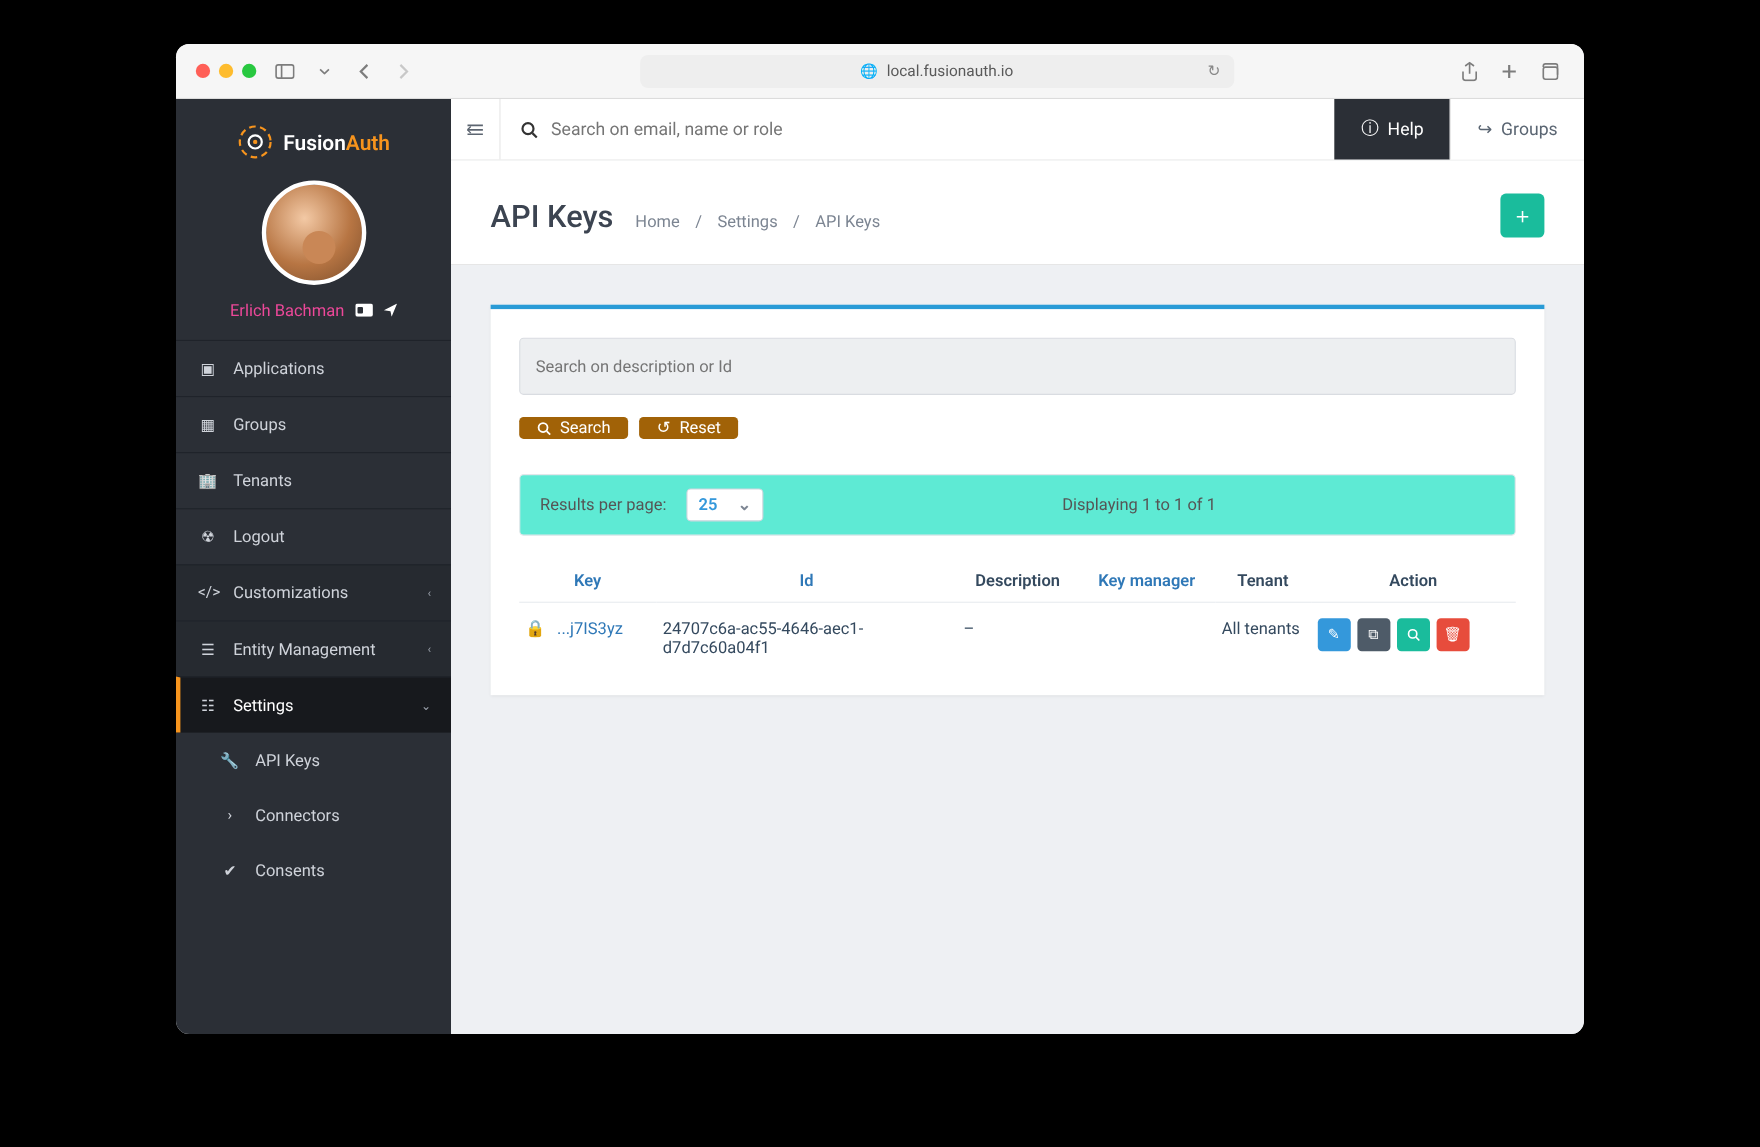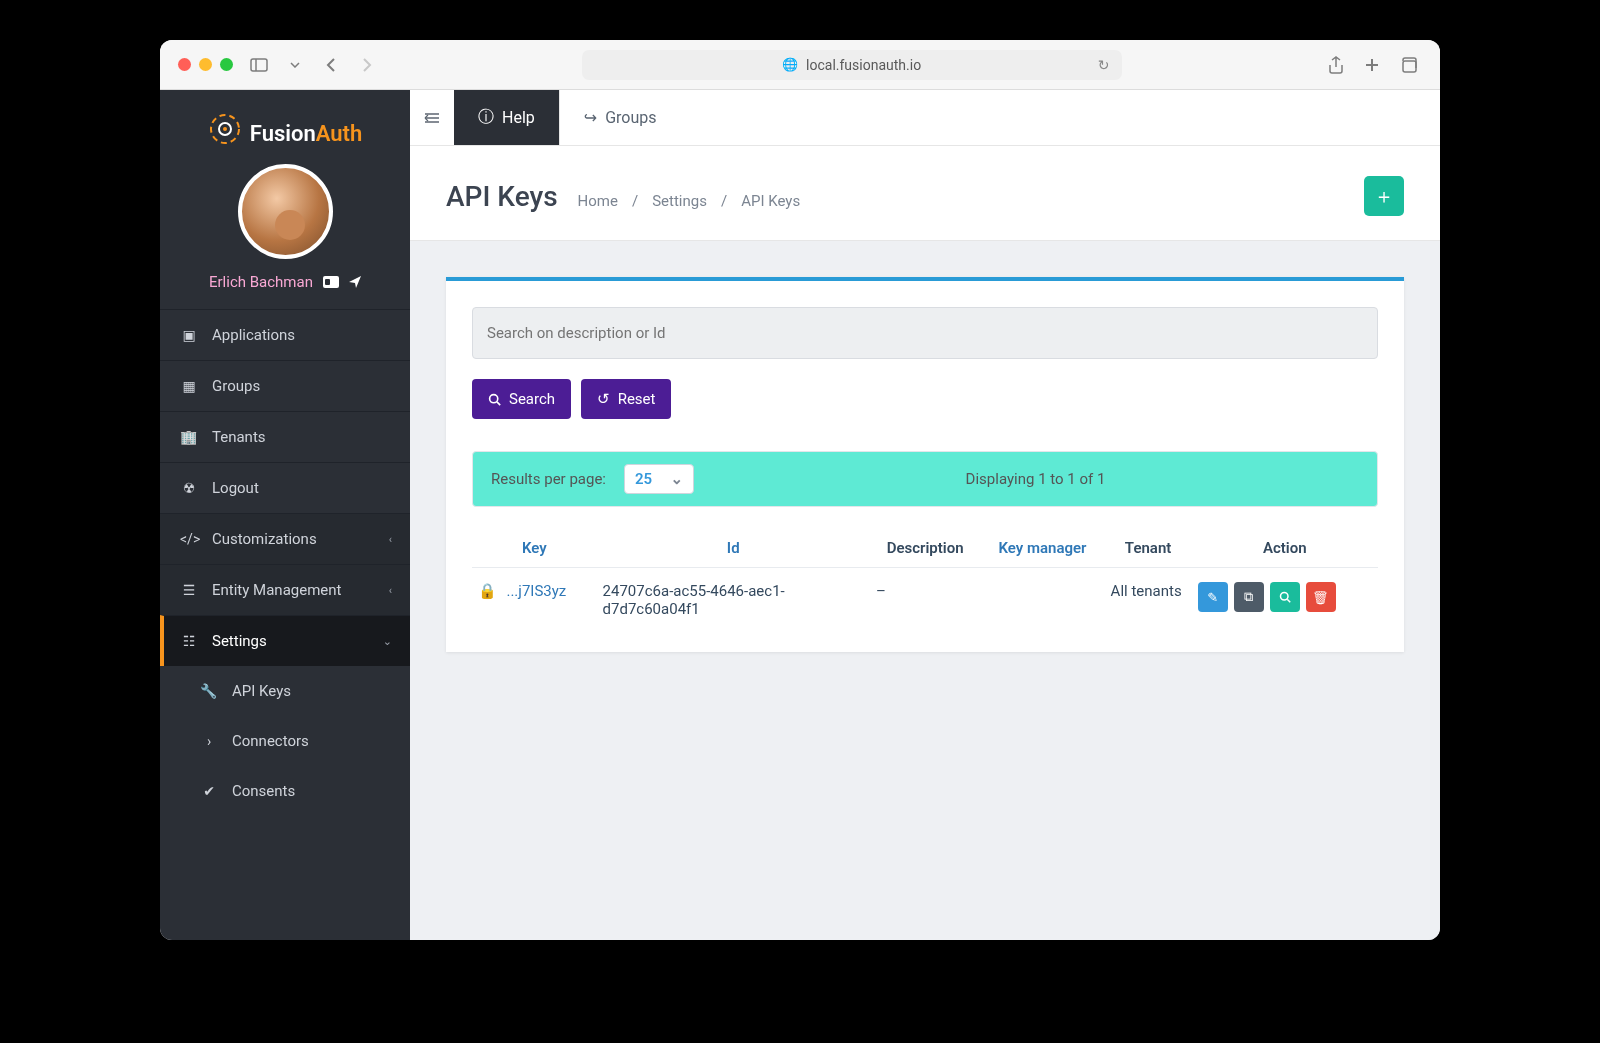--- a/index.html
+++ b/index.html
@@ -11,26 +11,26 @@
 .dot.red{background:#ff5f57;} .dot.yellow{background:#febc2e;} .dot.green{background:#28c840;}
 .tb-group{display:flex;align-items:center;gap:8px;color:#7d7d7d;}
 .tb-btn{width:28px;height:24px;display:flex;align-items:center;justify-content:center;color:#7d7d7d;border-radius:4px;}
 .addrbar{flex:1;display:flex;justify-content:center;}
 .addr{width:540px;height:30px;background:#eee;border-radius:7px;display:flex;align-items:center;justify-content:center;gap:8px;color:#595959;font-size:14px;position:relative;}
 .addr .globe{font-size:13px;color:#888;}
 .addr .refresh{position:absolute;right:12px;color:#888;}
 .body{flex:1;display:flex;overflow:hidden;}
 .sidebar{width:250px;background:#2b2f36;color:#cfd3da;display:flex;flex-direction:column;overflow-y:auto;}
 .brand{padding:22px 0 10px 0;display:flex;justify-content:center;}
-.brand-logo{display:flex;align-items:flex-end;gap:8px;color:#fff;font-size:22px;font-weight:600;}
+.brand-logo{display:flex;align-items:center;gap:8px;color:#fff;font-size:19px;font-weight:600;}
 .brand-accent{color:#f7941d;}
 .avatar-wrap{display:flex;flex-direction:column;align-items:center;padding:8px 0 18px 0;}
 .avatar{width:95px;height:95px;border-radius:50%;border:4px solid #fff;background:radial-gradient(circle at 40% 35%,#f3c9a5 0,#b77543 55%,#7a4d2b 100%);position:relative;overflow:hidden;}
 .avatar::after{content:"";position:absolute;top:42px;left:33px;width:30px;height:30px;background:#c98756;border-radius:50%;}
-.username-row{margin-top:14px;display:flex;align-items:center;gap:10px;color:#f9a8d4;font-size:15px;}
+.username-row{margin-top:14px;display:flex;align-items:center;gap:10px;color:#ec4899;font-size:15px;}
 .nav{display:flex;flex-direction:column;}
 .nav-item{display:flex;align-items:center;gap:14px;padding:16px 20px;font-size:15px;color:#cfd3da;border-top:1px solid #1f232a;position:relative;}
 .nav-item.section{background:#262a30;}
 .nav-item .chev{position:absolute;right:18px;color:#9aa0aa;font-size:11px;}
 .nav-item.active{background:#17191d;border-left:4px solid #f7941d;padding-left:16px;color:#fff;}
 .nav-sub{padding-left:40px;}
 .nav-icon{width:18px;text-align:center;font-size:14px;color:#cfd3da;}
 .content{flex:1;display:flex;flex-direction:column;background:#eef0f3;}
 .topbar{height:56px;background:#fff;display:flex;align-items:center;border-bottom:1px solid #e6e6e6;}
 .collapse-btn{width:44px;display:flex;justify-content:center;color:#5c6570;}
@@ -41,21 +41,21 @@
 .page-header{background:#fff;padding:30px 36px 24px 36px;display:flex;align-items:center;justify-content:space-between;border-bottom:1px solid #e6e6e6;}
 .ph-left{display:flex;align-items:baseline;gap:20px;}
 .ph-title{font-size:28px;color:#3c4451;font-weight:500;}
 .breadcrumb{display:flex;gap:14px;color:#7c8592;font-size:15px;}
 .add-btn{width:40px;height:40px;background:#1abc9c;border-radius:5px;color:#fff;display:flex;align-items:center;justify-content:center;font-size:20px;}
 .main{padding:36px;}
 .card{background:#fff;border-top:4px solid #299bd6;box-shadow:0 1px 3px rgba(0,0,0,.08);}
 .card-inner{padding:26px 26px 20px 26px;}
 .filter-input{width:100%;height:52px;background:#edeff1;border:1px solid #d9dce1;border-radius:4px;padding:0 14px;font-size:15px;color:#555;}
 .btn-row{margin-top:20px;display:flex;gap:10px;}
-.btn{height:40px;padding:0 16px;border-radius:4px;color:#fff;background:#4c1d95;display:flex;align-items:center;gap:8px;font-size:15px;}
+.btn{height:20px;padding:0 16px;border-radius:4px;color:#fff;background:#a16207;display:flex;align-items:center;gap:8px;font-size:15px;}
 .pager-bar{margin-top:32px;background:#5eead4;border:1px solid #e3e6ea;border-radius:4px;padding:12px 18px;display:flex;align-items:center;gap:18px;color:#555;font-size:15px;}
 .pager-bar .select{height:30px;width:70px;border:1px solid #cfd5dd;border-radius:4px;background:#fff;display:flex;align-items:center;justify-content:space-between;padding:0 10px;color:#3498db;font-weight:600;}
 .pager-bar .spacer{flex:1;}
 .table{width:100%;margin-top:22px;border-collapse:collapse;font-size:15px;color:#34495e;}
 .table th{text-align:center;padding:10px 6px;font-weight:600;margin-left:48px;}
 .table th.link{color:#2f78b7;}
 .table td{padding:14px 6px;border-top:1px solid #e8ebef;vertical-align:top;}
 .key-link{color:#2f78b7;}
 .lock{color:#d9534f;margin-right:6px;}
 .actions{display:flex;gap:6px;}
@@ -203,20 +203,29 @@
 
     <div class="content">
       <div class="topbar">
         <div class="collapse-btn">
           <svg width="18" height="14" viewBox="0 0 18 14" fill="none" stroke="currentColor" stroke-width="1.5">
               <line x1="2" y1="3" x2="16" y2="3"></line>
               <line x1="2" y1="7" x2="16" y2="7"></line>
               <line x1="2" y1="11" x2="16" y2="11"></line>
               <path d="M2 7l3-3M2 7l3 3" stroke-width="1.2"></path>
             </svg>
+        </div>
+        <div class="search-top">
+          <span>
+            <svg width="16" height="16" viewBox="0 0 16 16" fill="none" stroke="#333" stroke-width="2">
+                <circle cx="7" cy="7" r="5"></circle>
+                <line x1="11" y1="11" x2="15" y2="15"></line>
+              </svg>
+          </span>
+          <input placeholder="Search on email, name or role" style="">
         </div>
         <div class="help-btn">
           <span>ⓘ</span>
           <span>Help</span>
         </div>
         <div class="logout-btn">
           <span>↪</span>
           <span>Groups</span>
         </div>
       </div>

